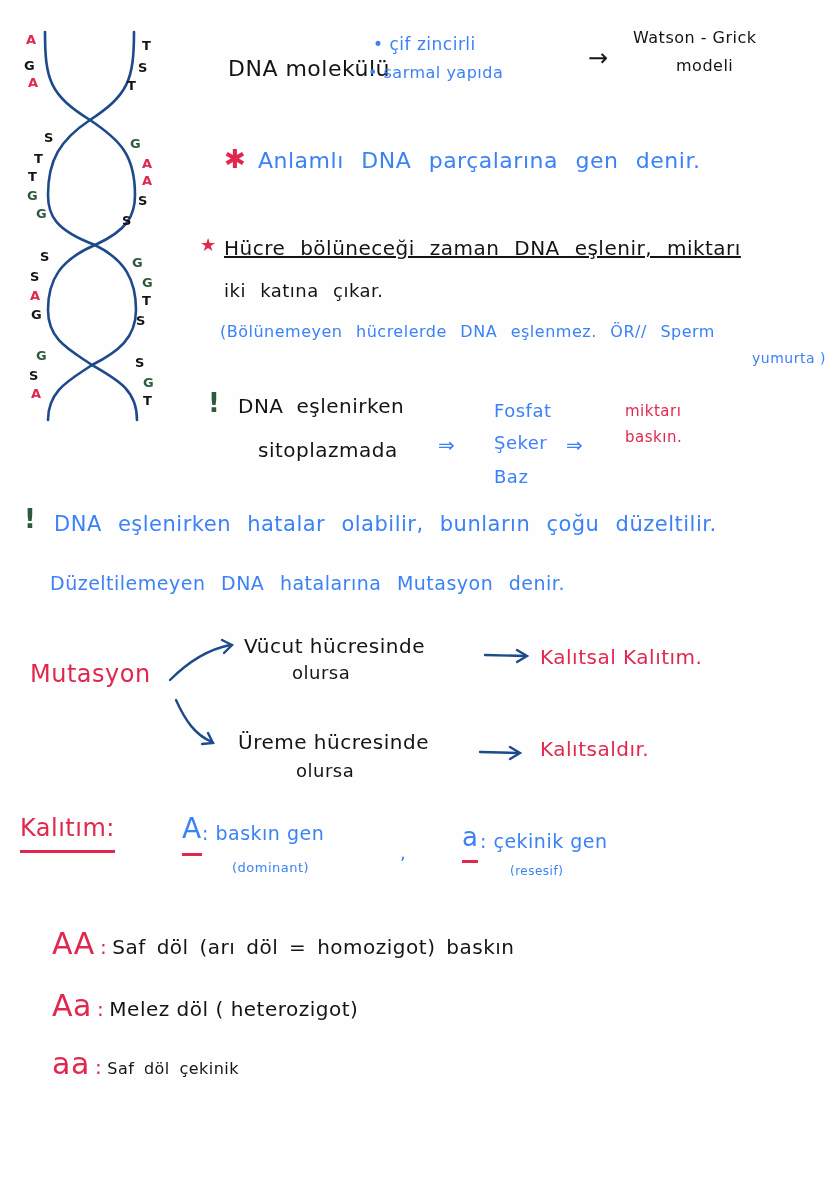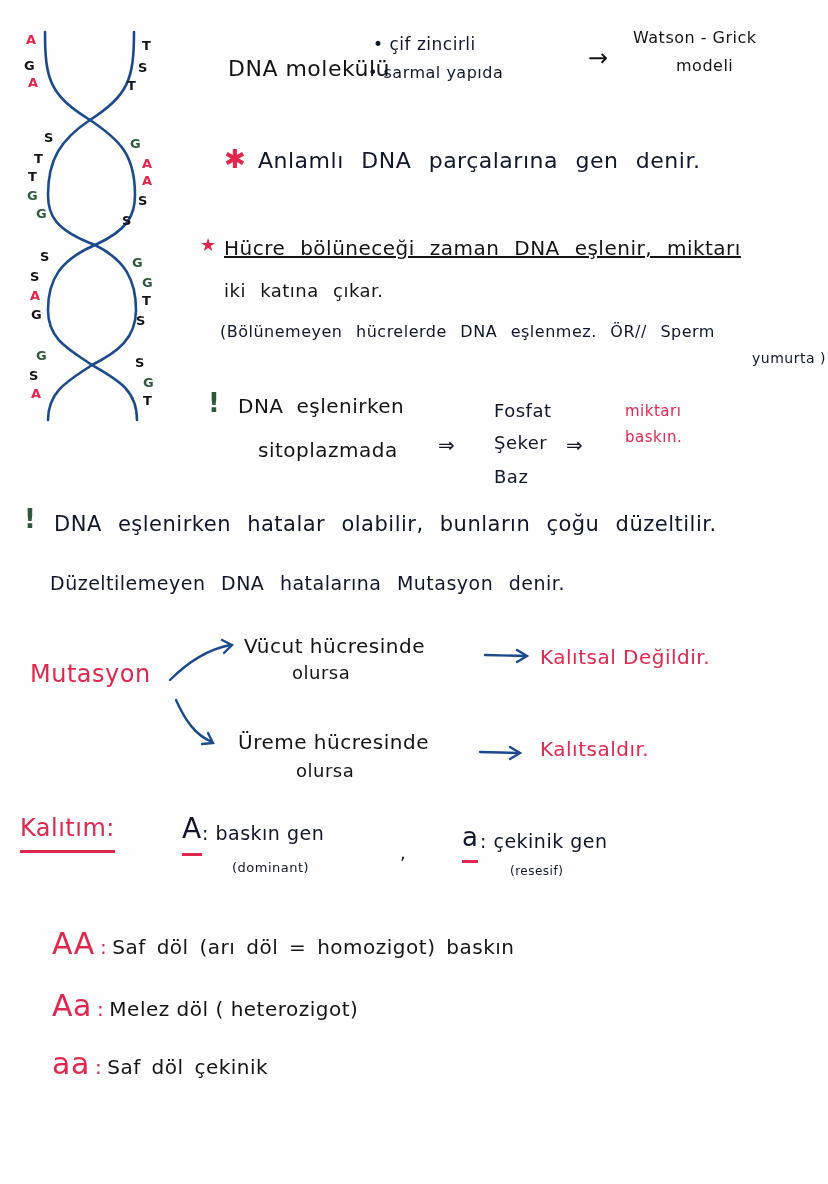--- a/index.html
+++ b/index.html
@@ -2,21 +2,21 @@
 <html><head>
 <meta charset="utf-8">
 <style>
   html, body { margin: 0; padding: 0; }
   body {
     width: 828px; height: 1184px; background: #fefefe; position: relative; overflow: hidden;
     font-family: "DejaVu Sans", sans-serif; color: #111;
   }
   .abs { position: absolute; white-space: nowrap; }
   .blk { color: #141414; }
-  .blu { color: #0f172a; }
+  .blu { color: #3b82f6; }
   .red { color: #e0284f; }
   .grn { color: #2e5a3c; }
   .hand { font-family: "DejaVu Sans", sans-serif; letter-spacing: 0.5px; }
   .u-red { border-bottom: 3px solid #e0284f; padding-bottom: 8px; }
   svg { position: absolute; overflow: visible; }
   .base { font-family: "DejaVu Sans", sans-serif; font-weight: bold; font-size: 13px; }
 </style>
 </head>
 <body>
 
@@ -113,21 +113,21 @@
       <path d="M176 700 C185 720 195 735 212 742"></path>
       <path d="M202 744 L213 743 L208 733"></path>
       <path d="M485 655 L525 656"></path>
       <path d="M517 650 L527 656 L517 662"></path>
       <path d="M480 752 L518 753"></path>
       <path d="M510 747 L520 753 L510 759"></path>
     </g>
   </svg>
   <span class="abs hand blk" style="left:244px;top:634px;font-size:20px;">Vücut hücresinde</span>
   <span class="abs hand blk" style="left:292px;top:662px;font-size:18px;">olursa</span>
-  <span class="abs hand red" style="left:540px;top:645px;font-size:20px;">Kalıtsal Değildir.</span>
+  <span class="abs hand red" style="left:540px;top:645px;font-size:20px;">Kalıtsal Kalıtım.</span>
   <span class="abs hand blk" style="left:238px;top:730px;font-size:20px;">Üreme hücresinde</span>
   <span class="abs hand blk" style="left:296px;top:760px;font-size:18px;">olursa</span>
   <span class="abs hand red" style="left:540px;top:737px;font-size:20px;">Kalıtsaldır.</span>
 </div>
 
 <div>
   <span class="abs hand red u-red" style="left:20px;top:814px;font-size:24px;">Kalıtım:</span>
   <span class="abs hand blu u-red" style="left:182px;top:812px;font-size:28px;">A</span>
   <span class="abs hand blu" style="left:202px;top:822px;font-size:19px;">: baskın gen</span>
   <span class="abs hand blu" style="left:232px;top:860px;font-size:13px;">(dominant)</span>
@@ -144,15 +144,15 @@
     <span class="hand blk" style="font-size:20px;word-spacing:4px;text-align:right;">Saf döl (arı döl = homozigot) baskın</span>
   </div>
   <div class="abs" style="left:52px;top:988px;">
     <span class="hand red" style="font-size:30px;">Aa</span>
     <span class="hand red" style="font-size:20px;">:</span>
     <span class="hand blk" style="font-size:20px;">Melez döl ( heterozigot)</span>
   </div>
   <div class="abs" style="left:52px;top:1046px;">
     <span class="hand red" style="font-size:30px;">aa</span>
     <span class="hand red" style="font-size:20px;">:</span>
-    <span class="hand blk" style="font-size:20px;word-spacing:4px;">Saf döl çekinik</span>
+    <span class="hand blk" style="font-size:16px;word-spacing:4px;">Saf döl çekinik</span>
   </div>
 </div>
 
 </body></html>

